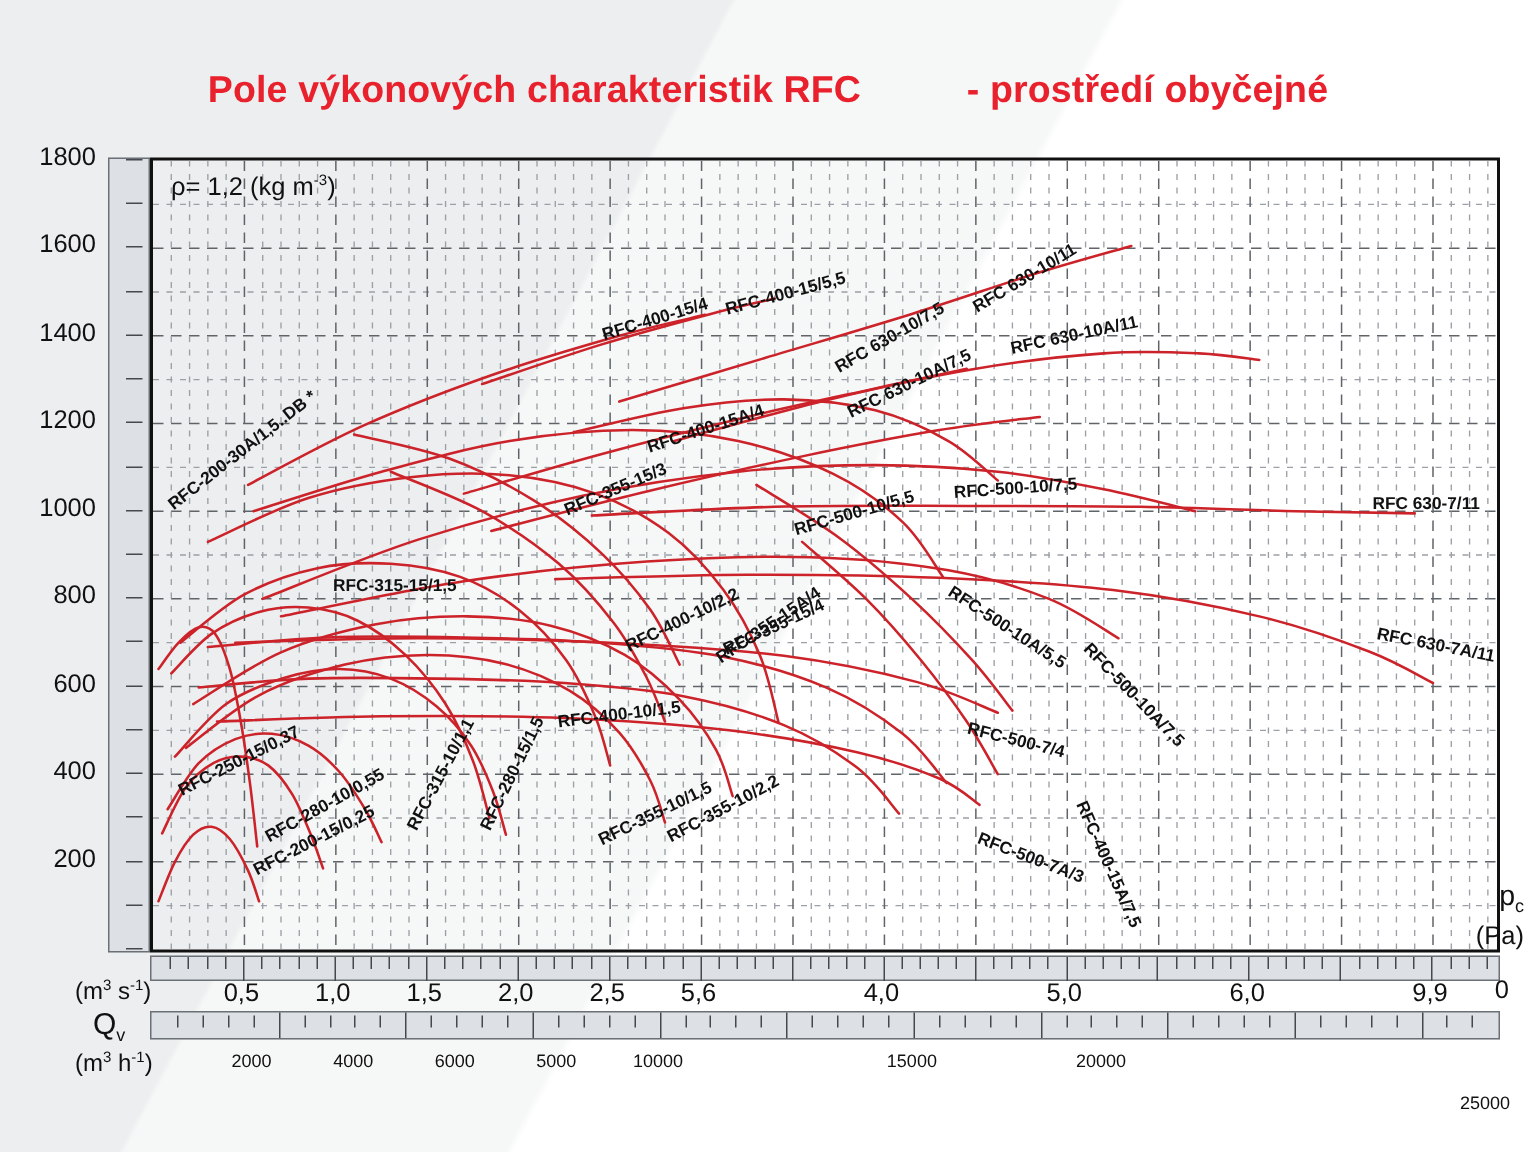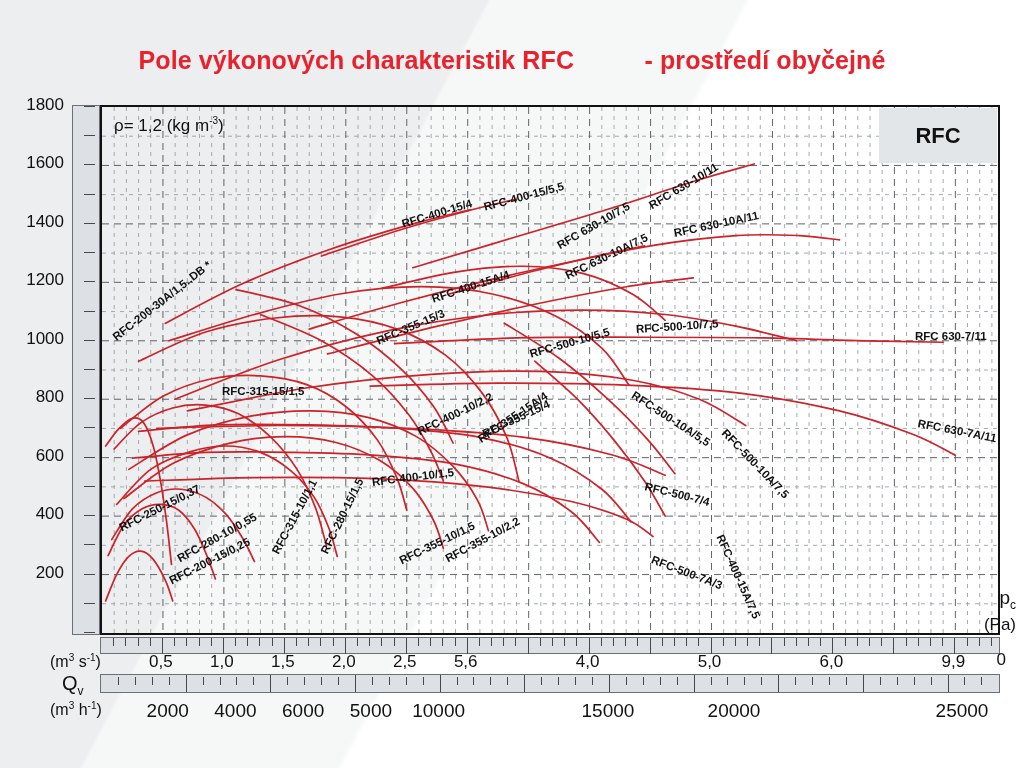--- a/index.html
+++ b/index.html
@@ -58,21 +58,21 @@
   
   .qv-label{position:absolute;left:62px;top:672px;font-size:20px;color:#111;z-index:6;}
   .qv-label sub{font-size:12px;}
   .qvstrip{
     position:absolute;left:100px;top:674px;width:900px;height:19px;
     background:#dde1e5;border:1px solid #6b7076;box-sizing:border-box;z-index:2;
   }
   .qvstrip i{position:absolute;top:2px;width:0;height:8px;border-left:1px solid #45494d;}
   .qvstrip b{position:absolute;top:0;width:0;height:17px;border-left:1px solid #45494d;}
   .qvlabels{position:absolute;left:0;top:700px;width:1024px;height:24px;z-index:6;}
-  .qvlab{position:absolute;font-size:19px;color:#111;transform:translateX(-50%);white-space:nowrap;}
+  .qvlab{position:absolute;font-size:12px;color:#111;transform:translateX(-50%);white-space:nowrap;}
   .unit-h{position:absolute;left:50px;top:700px;font-size:16px;color:#111;z-index:6;white-space:nowrap;}
   .unit-h sup{font-size:10px;}
   
   .rho{
     position:absolute;left:12px;top:8px;font-size:17px;color:#111;z-index:8;white-space:nowrap;
   }
   .rho sup{font-size:10px;}
   .rfc-badge{
     position:absolute;right:1px;top:1px;width:118px;height:55px;
     background:#e3e6e8;display:flex;align-items:center;justify-content:center;
@@ -245,21 +245,20 @@
       <path d="M54.86,321.44C75.17,320.96 135.11,318.52 176.76,318.52C218.41,318.52 264.13,319.50 304.76,321.44C345.40,323.39 386.44,325.83 420.57,330.21C454.70,334.59 485.79,341.41 509.56,347.74C533.33,354.08 554.26,364.79 563.20,368.20" fill="none" stroke="#cc2229" stroke-width="1.7" stroke-linecap="round"></path>
       <path d="M42.67,374.04C60.95,373.46 113.78,370.93 152.38,370.54C190.98,370.15 235.68,370.15 274.29,371.71C312.89,373.27 351.49,376.09 384.00,379.89C416.51,383.69 445.97,389.14 469.33,394.50C492.70,399.86 510.58,406.19 524.19,412.03C537.80,417.88 546.54,426.64 551.01,429.57" fill="none" stroke="#cc2229" stroke-width="1.7" stroke-linecap="round"></path>
       <path d="M207.24,222.09C222.48,217.71 267.17,204.31 298.67,195.79C330.16,187.27 365.71,178.26 396.19,170.95C426.67,163.64 457.14,157.31 481.52,151.96C505.90,146.60 532.32,141.00 542.48,138.81" fill="none" stroke="#cc2229" stroke-width="1.7" stroke-linecap="round"></path>
       <path d="M310.86,160.72C327.11,155.85 375.87,141.24 408.38,131.50C440.89,121.76 475.43,111.77 505.90,102.28C536.38,92.78 566.86,82.07 591.24,74.52C615.62,66.97 642.03,59.91 652.19,56.98" fill="none" stroke="#cc2229" stroke-width="1.7" stroke-linecap="round"></path>
       <path d="M225.52,246.93C242.79,242.54 294.60,228.91 329.14,220.63C363.68,212.35 400.25,204.07 432.76,197.25C465.27,190.43 497.78,184.10 524.19,179.72C550.60,175.33 580.06,172.41 591.24,170.95" fill="none" stroke="#cc2229" stroke-width="1.7" stroke-linecap="round"></path>
       <path d="M347.43,187.02C364.70,182.40 417.52,167.30 451.05,159.26C484.57,151.23 518.10,143.92 548.57,138.81C579.05,133.69 609.12,130.28 633.90,128.58C658.69,126.87 680.03,127.85 697.30,128.58C714.57,129.31 730.82,132.23 737.52,132.96" fill="none" stroke="#cc2229" stroke-width="1.7" stroke-linecap="round"></path>
       <path d="M292.57,236.70C312.89,235.73 372.83,231.93 414.48,230.86C456.13,229.78 501.84,230.27 542.48,230.27C583.11,230.27 621.71,230.27 658.29,230.86C694.86,231.44 731.43,233.05 761.90,233.78C792.38,234.51 827.94,235.00 841.14,235.24" fill="none" stroke="#cc2229" stroke-width="1.7" stroke-linecap="round"></path>
       <path d="M268.19,279.07C289.52,278.59 353.52,276.30 396.19,276.15C438.86,276.00 483.56,276.49 524.19,278.20C564.83,279.90 604.44,282.09 640.00,286.38C675.56,290.66 709.08,297.09 737.52,303.91C765.97,310.73 791.37,319.89 810.67,327.29C829.97,334.69 846.22,344.82 853.33,348.33" fill="none" stroke="#cc2229" stroke-width="1.7" stroke-linecap="round"></path>
     </svg>
   <div class="rho">ρ= 1,2 (kg m<sup>-3</sup>)</div>
-  <div class="rfc-badge">RFC</div>
   <div id="labelLayer">
       <div class="curve-label" style="left: 68px; top: 468px; transform: rotate(-27deg);">RFC-200-15/0,25</div>
       <div class="curve-label" style="left: 12px; top: 225px; transform: rotate(-38deg);">RFC-200-30A/1,5..DB *</div>
       <div class="curve-label" style="left: 18px; top: 415px; transform: rotate(-27deg);">RFC-250-15/0,37</div>
       <div class="curve-label" style="left: 76px; top: 446px; transform: rotate(-29deg);">RFC-280-10/0,55</div>
       <div class="curve-label" style="left: 222px; top: 440px; transform: rotate(-64deg);">RFC-280-15/1,5</div>
       <div class="curve-label" style="left: 173px; top: 440px; transform: rotate(-62deg);">RFC-315-10/1,1</div>
       <div class="curve-label" style="left: 120px; top: 278px; transform: rotate(0deg);">RFC-315-15/1,5</div>
       <div class="curve-label" style="left: 298px; top: 448px; transform: rotate(-26deg);">RFC-355-10/1,5</div>
       <div class="curve-label" style="left: 344px; top: 446px; transform: rotate(-28deg);">RFC-355-10/2,2</div>
@@ -433,14 +432,14 @@
   </div>
 <div class="unit-h">(m<sup>3</sup> h<sup>-1</sup>)</div>
 <div class="qvlabels" id="qvlabels">
     <div class="qvlab" style="left: 167.725px;">2000</div>
     <div class="qvlab" style="left: 235.45px;">4000</div>
     <div class="qvlab" style="left: 303.175px;">6000</div>
     <div class="qvlab" style="left: 370.899px;">5000</div>
     <div class="qvlab" style="left: 438.624px;">10000</div>
     <div class="qvlab" style="left: 607.937px;">15000</div>
     <div class="qvlab" style="left: 734px;">20000</div>
-    <div class="qvlab" style="left: 962px;">25000</div>
+    <div class="qvlab" style="left: 990px; margin-top: 28px;">25000</div>
   </div>
 
 </body></html>

